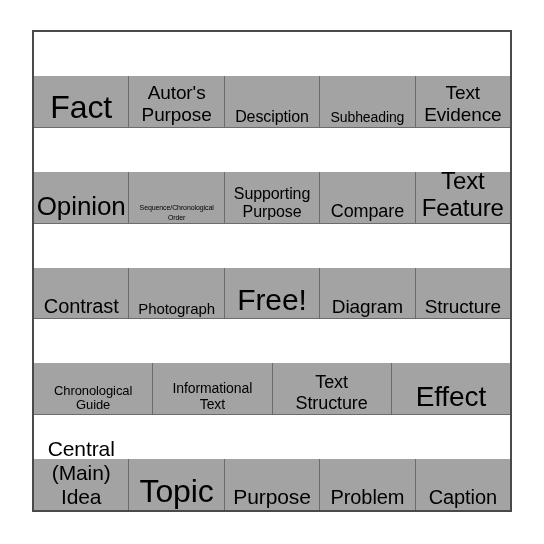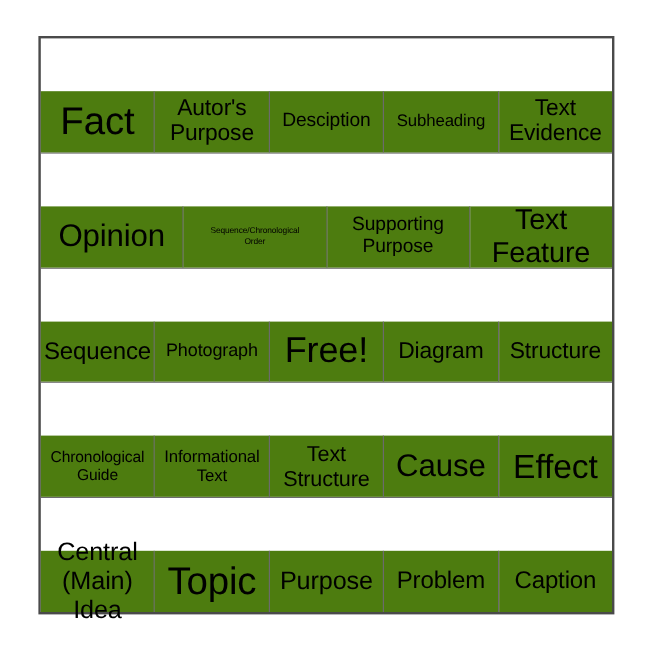--- a/index.html
+++ b/index.html
@@ -36,26 +36,26 @@
   }
   .bingo-row:last-child {
     border-bottom: none;
   }
 
   .bingo-cell {
     flex: 1 1 0;
     min-width: 0;
     border-right: 1px solid #6b6b6b;
     display: flex;
-    align-items: center;
+    align-items: flex-end;
     justify-content: center;
     text-align: center;
     box-sizing: border-box;
     padding: 1px 2px;
-    background: #4d7c0f;
+    background: #a3a3a3;
     margin-top: 44px;
   }
   .bingo-cell:last-child {
     border-right: none;
   }
 
   .cell-text {
     display: block;
     width: 100%;
     color: #000000;
@@ -112,28 +112,31 @@
       </div>
     <div class="bingo-cell">
         <span class="cell-text fs-xxs">Sequence/Chronological
 Order</span>
       </div>
     <div class="bingo-cell">
         <span class="cell-text fs-m">Supporting
 Purpose</span>
       </div>
     <div class="bingo-cell">
+        <span class="cell-text fs-ml">Compare</span>
+      </div>
+    <div class="bingo-cell">
         <span class="cell-text fs-xxl">Text
 Feature</span>
       </div>
   </div>
 
   <div class="bingo-row">
     <div class="bingo-cell">
-        <span class="cell-text fs-lg">Sequence</span>
+        <span class="cell-text fs-lg">Contrast</span>
       </div>
     <div class="bingo-cell">
         <span class="cell-text fs-sm">Photograph</span>
       </div>
     <div class="bingo-cell">
         <span class="cell-text fs-h3">Free!</span>
       </div>
     <div class="bingo-cell">
         <span class="cell-text fs-l">Diagram</span>
       </div>
@@ -149,23 +152,20 @@
       </div>
     <div class="bingo-cell">
         <span class="cell-text fs-s">Informational
 Text</span>
       </div>
     <div class="bingo-cell">
         <span class="cell-text fs-ml">Text
 Structure</span>
       </div>
     <div class="bingo-cell">
-        <span class="cell-text fs-h1">Cause</span>
-      </div>
-    <div class="bingo-cell">
         <span class="cell-text fs-h2">Effect</span>
       </div>
   </div>
 
   <div class="bingo-row">
     <div class="bingo-cell">
         <span class="cell-text fs-xl">Central
 (Main)
 Idea</span>
       </div>

